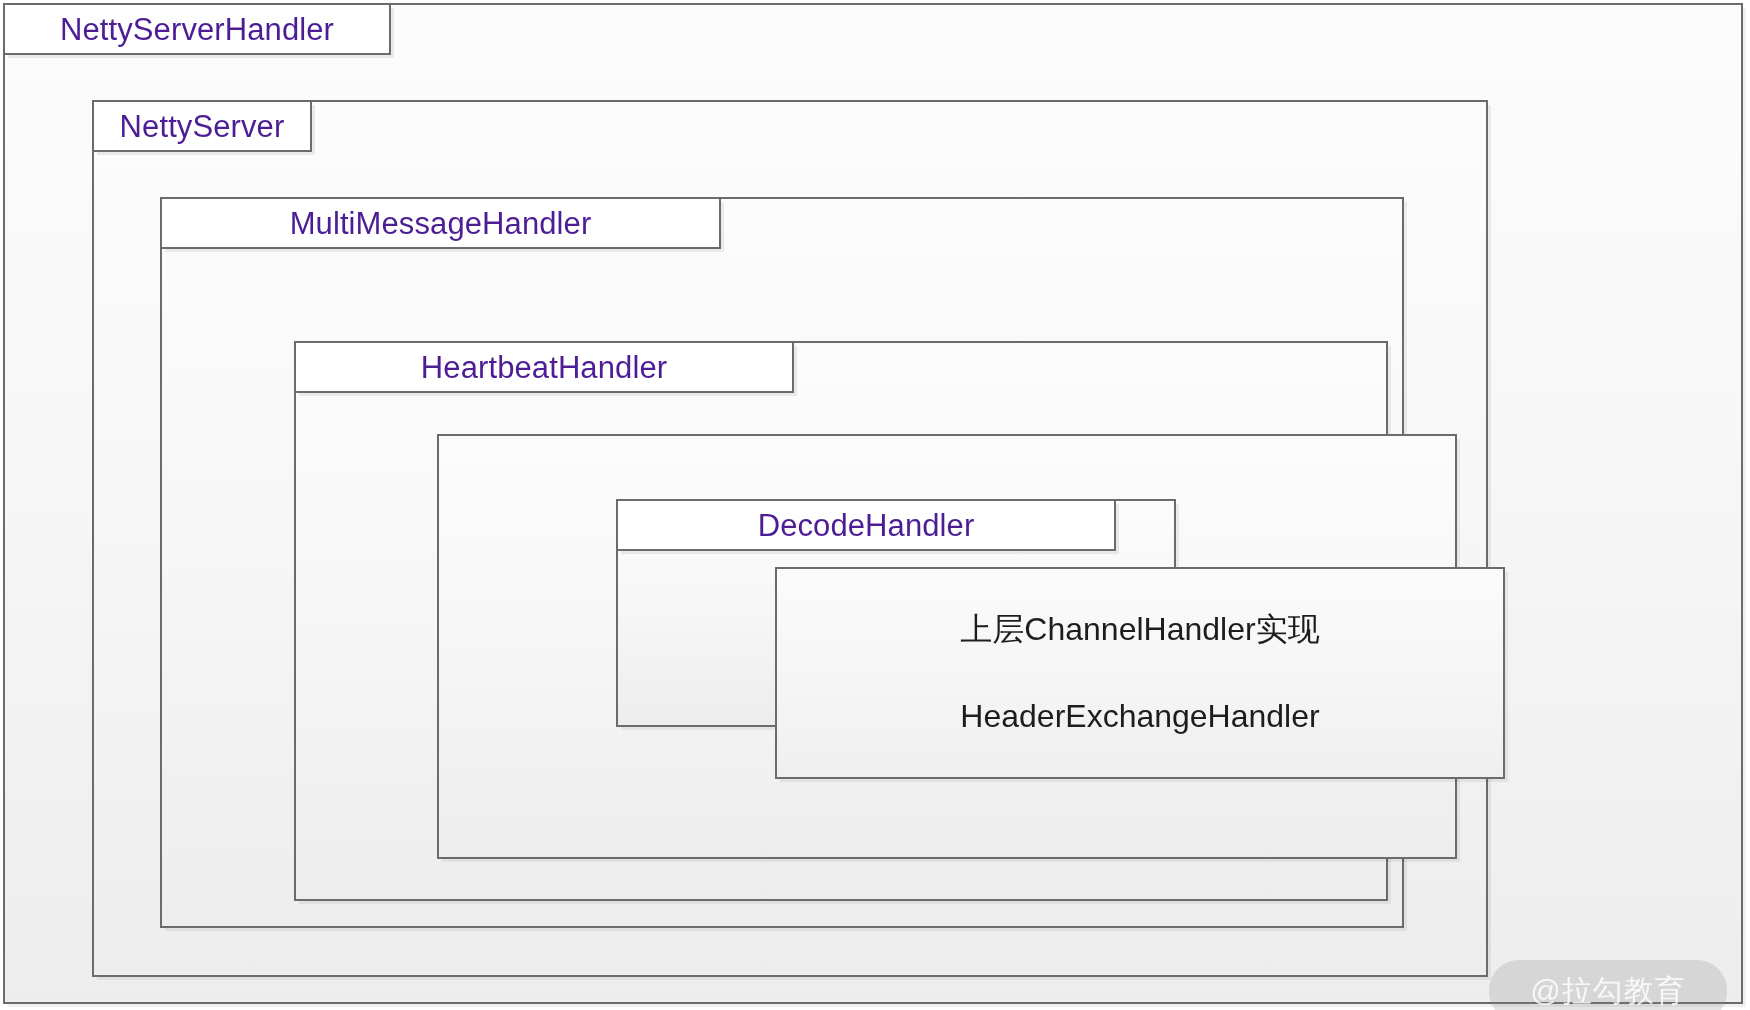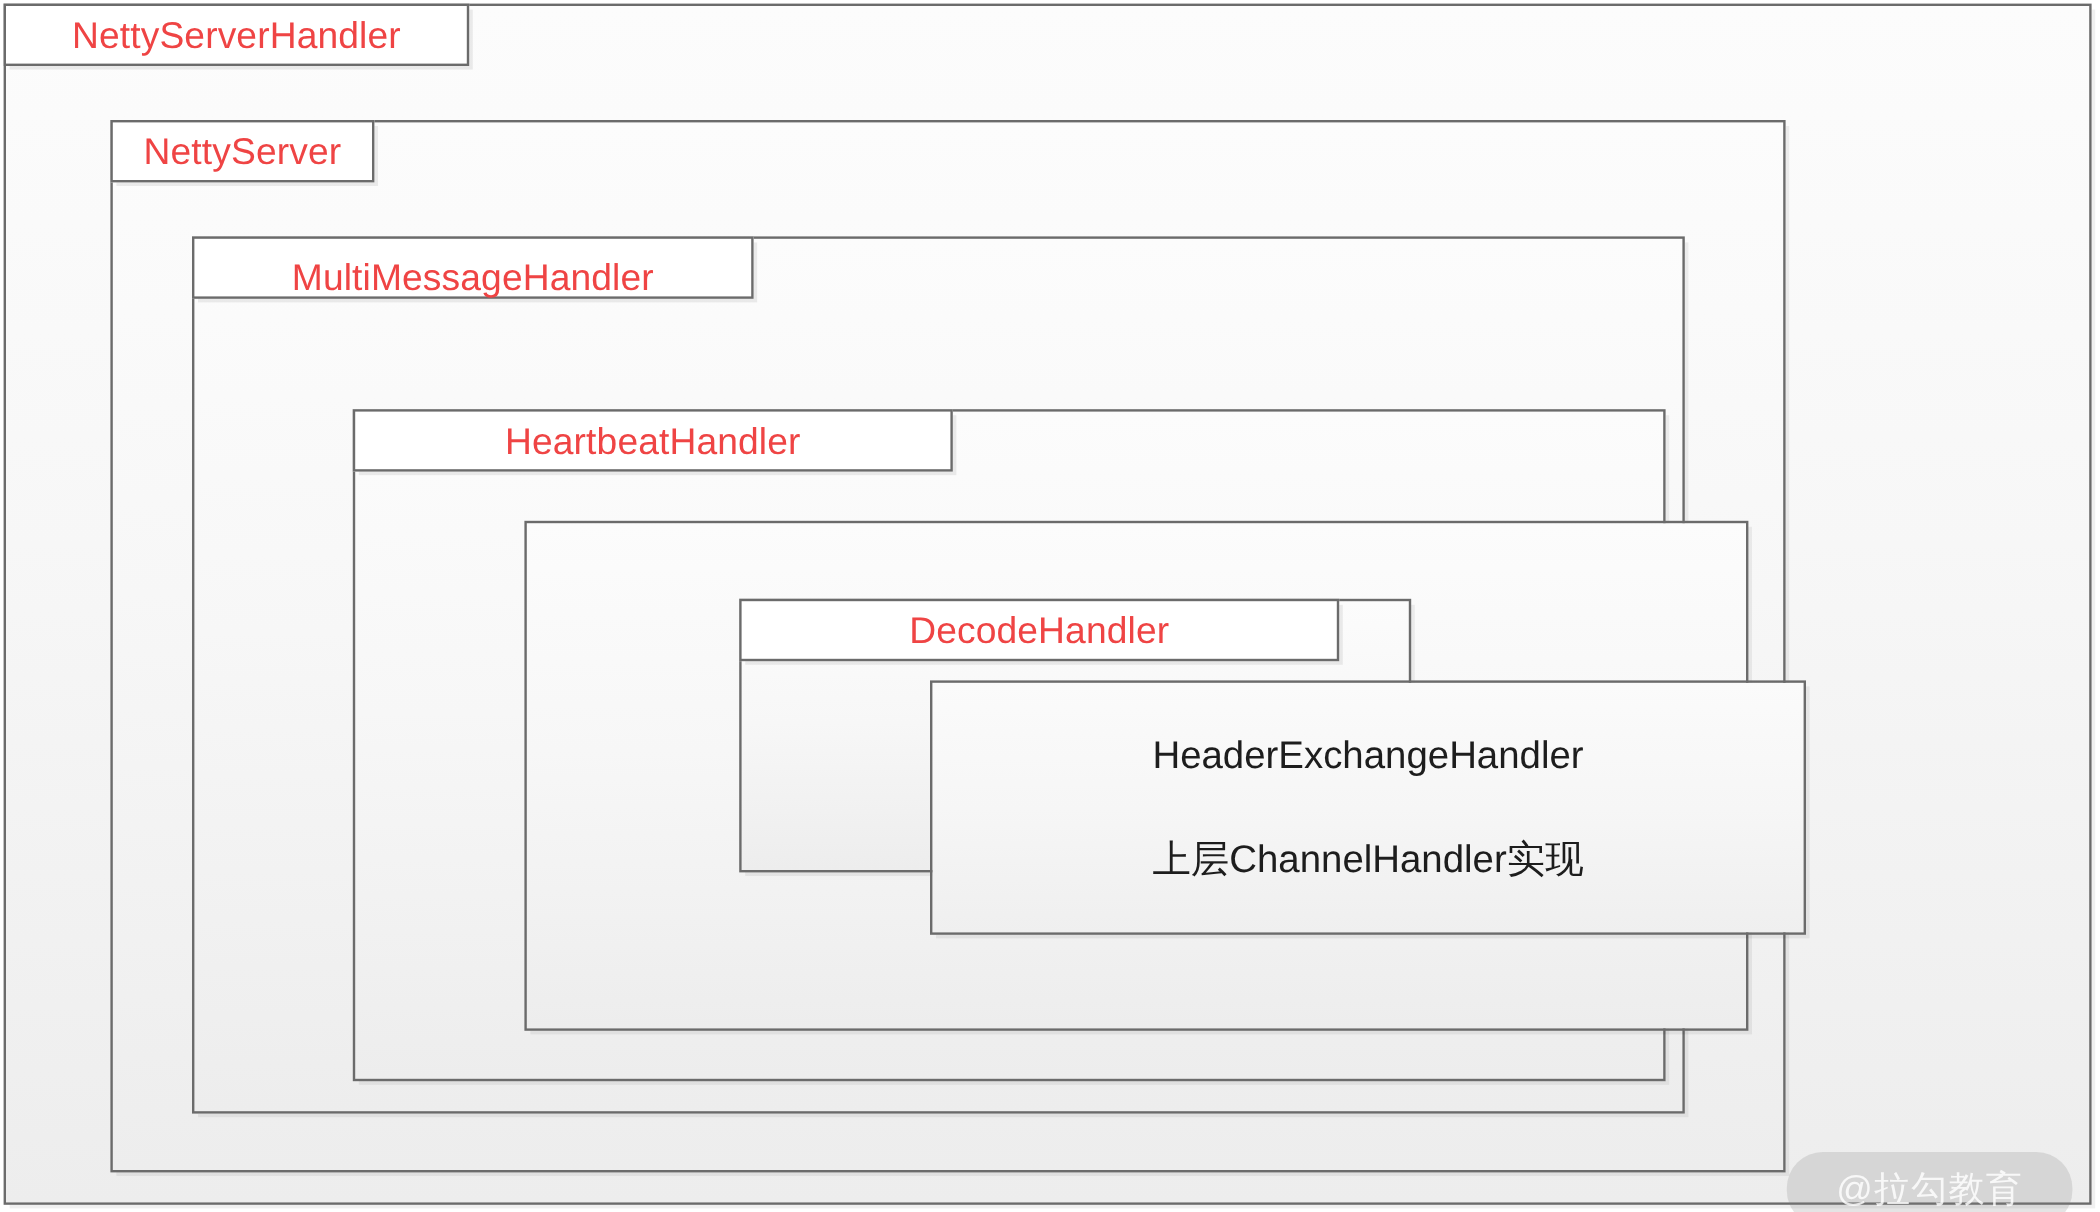--- a/index.html
+++ b/index.html
@@ -32,32 +32,32 @@
   .tab {
     position: absolute;
     top: -2px;
     left: -2px;
     box-sizing: border-box;
     border: 2px solid #6b6b6b;
     background: #ffffff;
     display: flex;
     align-items: center;
     justify-content: center;
-    color: #ef4444;
+    color: #4c1d95;
     font-size: 31px;
     line-height: 1;
     letter-spacing: 0.1px;
     box-shadow: 4px 4px 0 -1px rgba(0,0,0,0.07);
     white-space: nowrap;
   }
 
   
   .lvl0 > .tab { width: 388px; height: 52px; }
   .lvl1 > .tab { width: 220px; height: 52px; }
-  .lvl2 > .tab { width: 468px; height: 52px; align-items: flex-end; }
+  .lvl2 > .tab { width: 561px; height: 52px; }
   .lvl3 > .tab { width: 500px; height: 52px; }
   .lvl4 > .tab { width: 500px; height: 52px; }
   .lvl5 > .tab { width: 500px; height: 52px; }
 
   
   .leafbox {
     position: absolute;
     box-sizing: border-box;
     border: 2px solid #6b6b6b;
     background: linear-gradient(to bottom, #fbfbfb 0%, #f6f6f6 50%, #efefef 100%);
@@ -116,22 +116,22 @@
           </div>
 
           <div class="frame lvl4" style="left:141px; top:91px; width:1020px; height:425px;">
 
             <div class="frame lvl5" style="left:177px; top:63px; width:560px; height:228px;">
               <div class="tab">
                 <span>DecodeHandler</span>
               </div>
 
               <div class="leafbox" style="left:157px; top:66px; width:730px; height:212px;">
+                <div class="leafline">上层ChannelHandler实现</div>
                 <div class="leafline">HeaderExchangeHandler</div>
-                <div class="leafline">上层ChannelHandler实现</div>
               </div>
 
             </div>
           </div>
         </div>
       </div>
     </div>
   </div>
 
   <div class="watermark" style="left:1489px; top:924px; width:238px; height:62px;margin-top:36px;">

